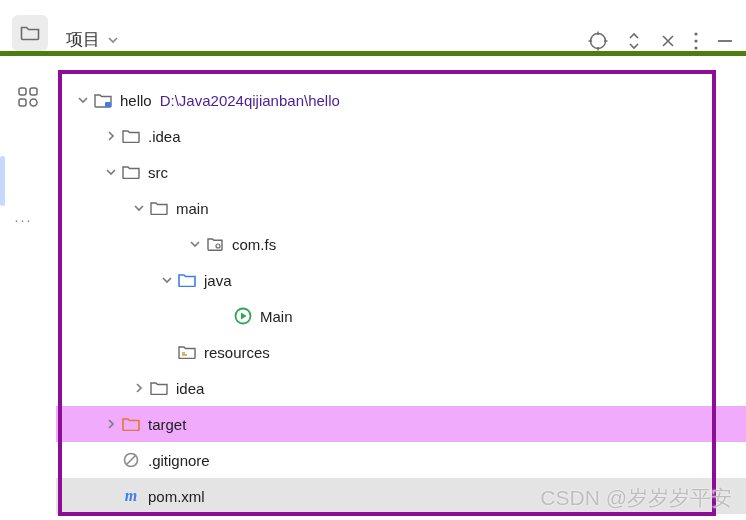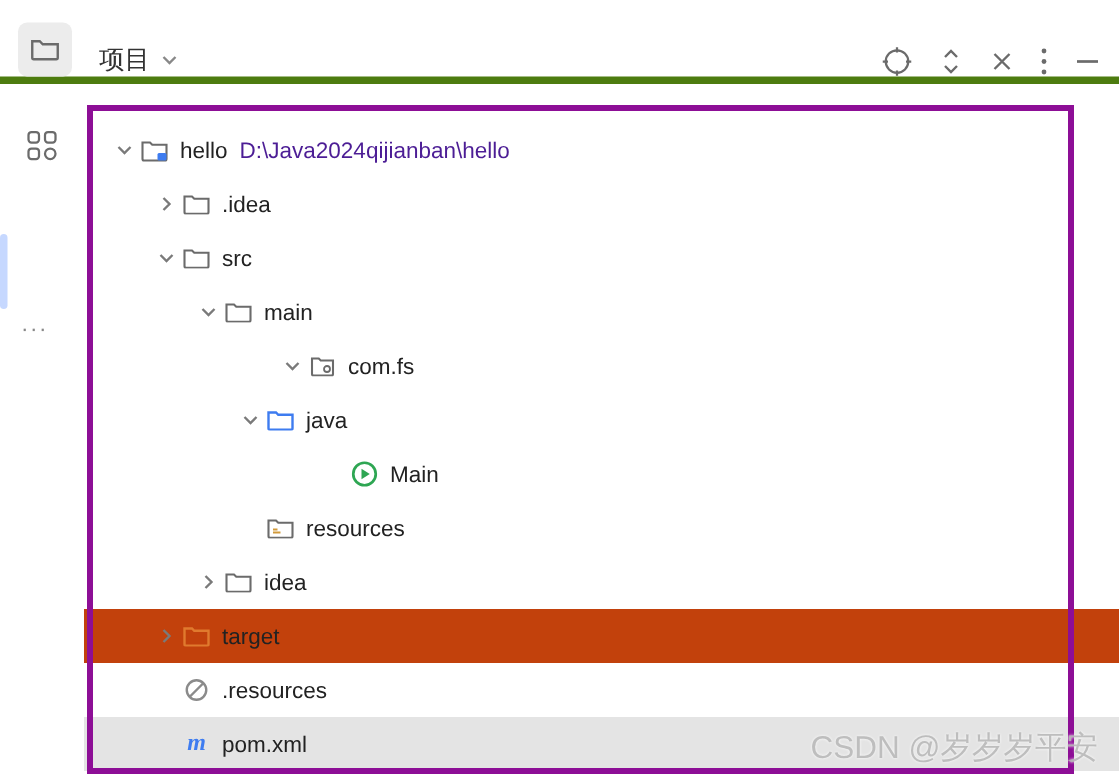--- a/index.html
+++ b/index.html
@@ -91,21 +91,21 @@
       position: relative;
       padding-top: 18px;
     }
     .row {
       height: 36px;
       display: flex;
       align-items: center;
       padding-left: 12px;
       white-space: nowrap;
     }
-    .row.highlight-yellow { background: #c2410c; }
+    .row.highlight-yellow { background: #f0abfc; }
     .row.selected { background: #e4e4e4; }
     .indent { display: inline-block; }
     .chev {
       width: 18px;
       display: inline-flex;
       justify-content: center;
       color: #7a7a7a;
       cursor: pointer;
       font-size: 12px;
     }
@@ -342,21 +342,21 @@
 
       <div class="row">
         <span class="indent" style="width:34px"></span>
         <span class="chev blank">·</span>
         <span class="node-icon">
           <svg width="16" height="16" viewBox="0 0 16 16">
               <circle cx="8" cy="8" r="6.5" fill="none" stroke="#8b8b8b" stroke-width="1.6"></circle>
               <line x1="3.5" y1="12.5" x2="12.5" y2="3.5" stroke="#8b8b8b" stroke-width="1.6"></line>
             </svg>
         </span>
-        <span class="label">.resources</span>
+        <span class="label">.gitignore</span>
       </div>
 
       <div class="row selected">
         <span class="indent" style="width:34px"></span>
         <span class="chev blank">·</span>
         <span class="node-icon">
           <span style="font-style:italic;font-weight:700;color:#3e7cf0;font-size:16px;font-family:Georgia,serif">m</span>
         </span>
         <span class="label">pom.xml</span>
       </div>

